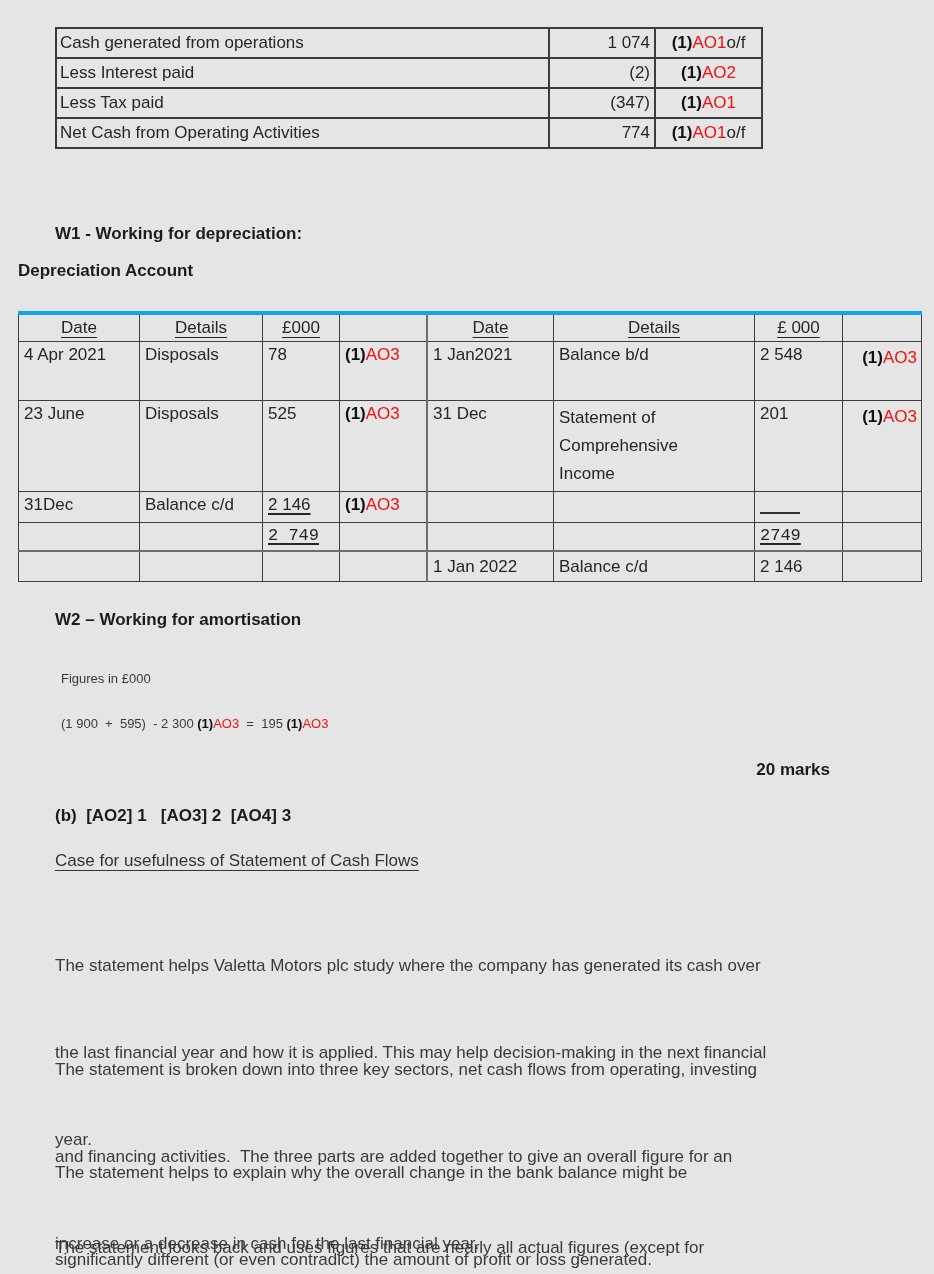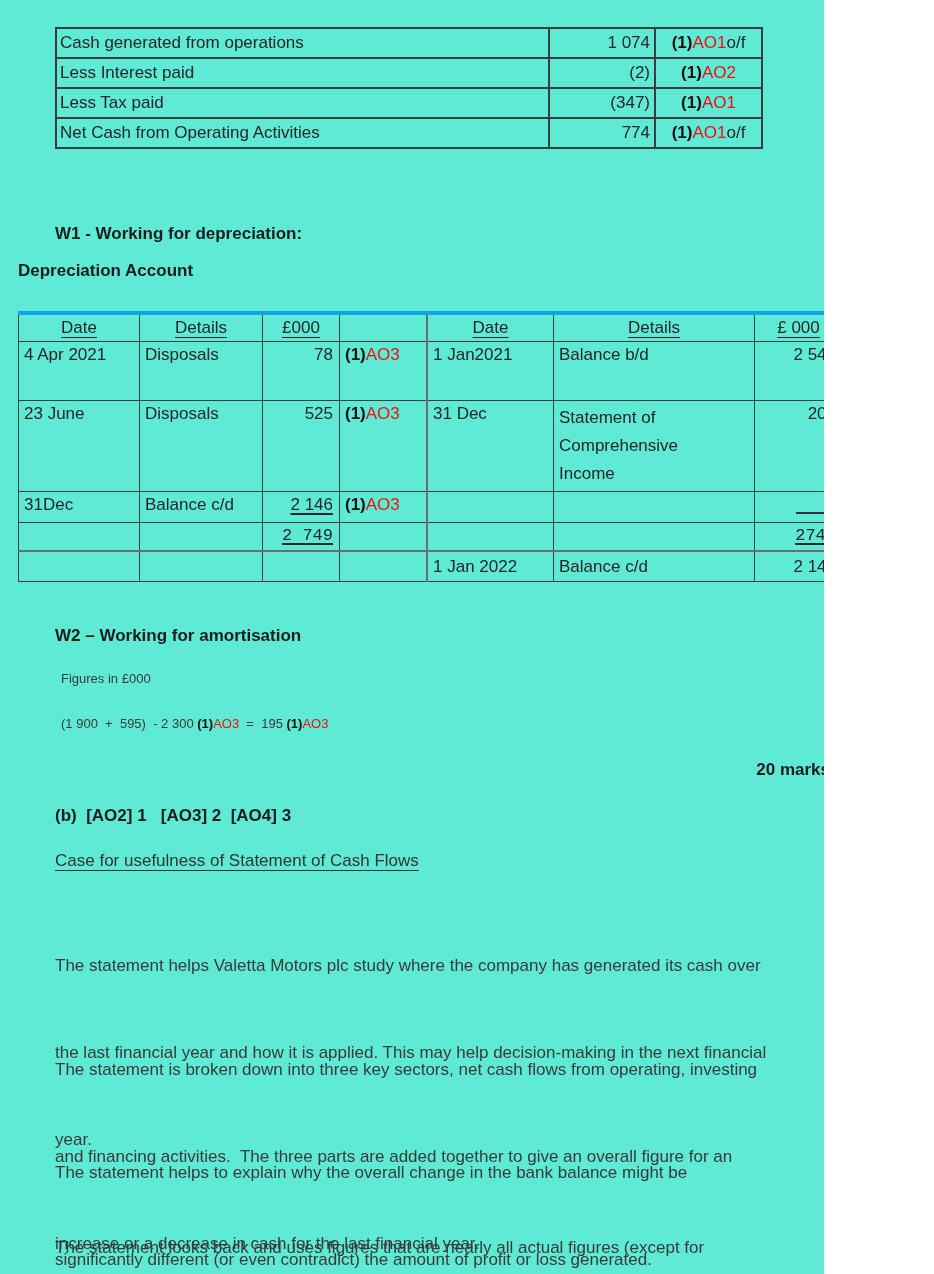--- a/index.html
+++ b/index.html
@@ -1,19 +1,19 @@
 <!DOCTYPE html>
 <html><head>
 <meta charset="utf-8">
 <style>
   html,body{margin:0;padding:0;background:#ffffff;}
   .page{
     position:relative;
-    width:824px;height:1274px;
-    background:#5eead4;
+    width:934px;height:1274px;
+    background:#e5e5e5;
     font-family:"Liberation Sans", sans-serif;
     color:#262626;
     overflow:hidden;
   }
   
   .cash-table{
     position:absolute;left:55px;top:27px;
     border-collapse:collapse;table-layout:fixed;width:685px;
   }
   .cash-table td{
@@ -44,21 +44,21 @@
     vertical-align:top;
     overflow:hidden;
   }
   .dep-table tr.hdr td{
     height:24px;text-align:center;vertical-align:middle;padding:1px 2px;white-space:nowrap;
   }
   .dep-table tr.hdr .u-h{text-decoration:underline;text-underline-offset:4px;}
   .dep-table .w1{width:116px}.dep-table .w2{width:118px}.dep-table .w3{width:72px}
   .dep-table .w4{width:82px}.dep-table .w5{width:121px}.dep-table .w6{width:196px}
   .dep-table .w7{width:83px}.dep-table .w8{width:74px}
-  .dep-table .num{text-align:right;padding-right:6px;white-space:nowrap;}
+  .dep-table .num{text-align:left;padding-right:6px;white-space:nowrap;}
   .dep-table .mark-l{white-space:nowrap;padding-left:5px;}
   .dep-table .mark-r{
     text-align:right;word-break:break-all;
     padding-left:18px;padding-right:4px;line-height:26px;
   }
   .dep-table .divider{border-left:2.5px solid #6e6e6e;}
   .dep-table tr.total-row td{border-bottom:2.5px solid #6e6e6e;font-family:Liberation Mono, monospace;}
   .dep-table .squeeze{padding-right:56px;line-height:28px;}
   .dep-table .r1 td{height:52px;}
   .dep-table .r2 td{height:80px;margin-left:40px;}
@@ -167,21 +167,21 @@
       <td class="num"></td>
       <td></td>
       <td class="divider">1 Jan 2022</td>
       <td>Balance c/d</td>
       <td class="num">2 146</td>
       <td></td>
     </tr>
   </tbody>
     </table>
 
-  <div class="h-bold" style="top:626px;text-align:right;">W2 – Working for amortisation</div>
+  <div class="h-bold" style="top:610px;text-align:right;">W2 – Working for amortisation</div>
   <div class="plain-line" style="top:671px;">Figures in £000</div>
   <div class="plain-line" style="top:716px;"><span>(1 900  +  595)  - 2 300 </span><span class="b1">(1)</span><span class="red">AO3</span><span>  =  195 </span><span class="b1">(1)</span><span class="red">AO3</span></div>
 
   <div class="total-marks">20 marks</div>
 
   <div class="h-bold" style="top:806px;">(b)  [AO2] 1   [AO3] 2  [AO4] 3</div>
   <div class="case-heading">Case for usefulness of Statement of Cash Flows</div>
 
   <div class="para" style="top:893px;">
     <div>The statement helps Valetta Motors plc study where the company has generated its cash over</div>

